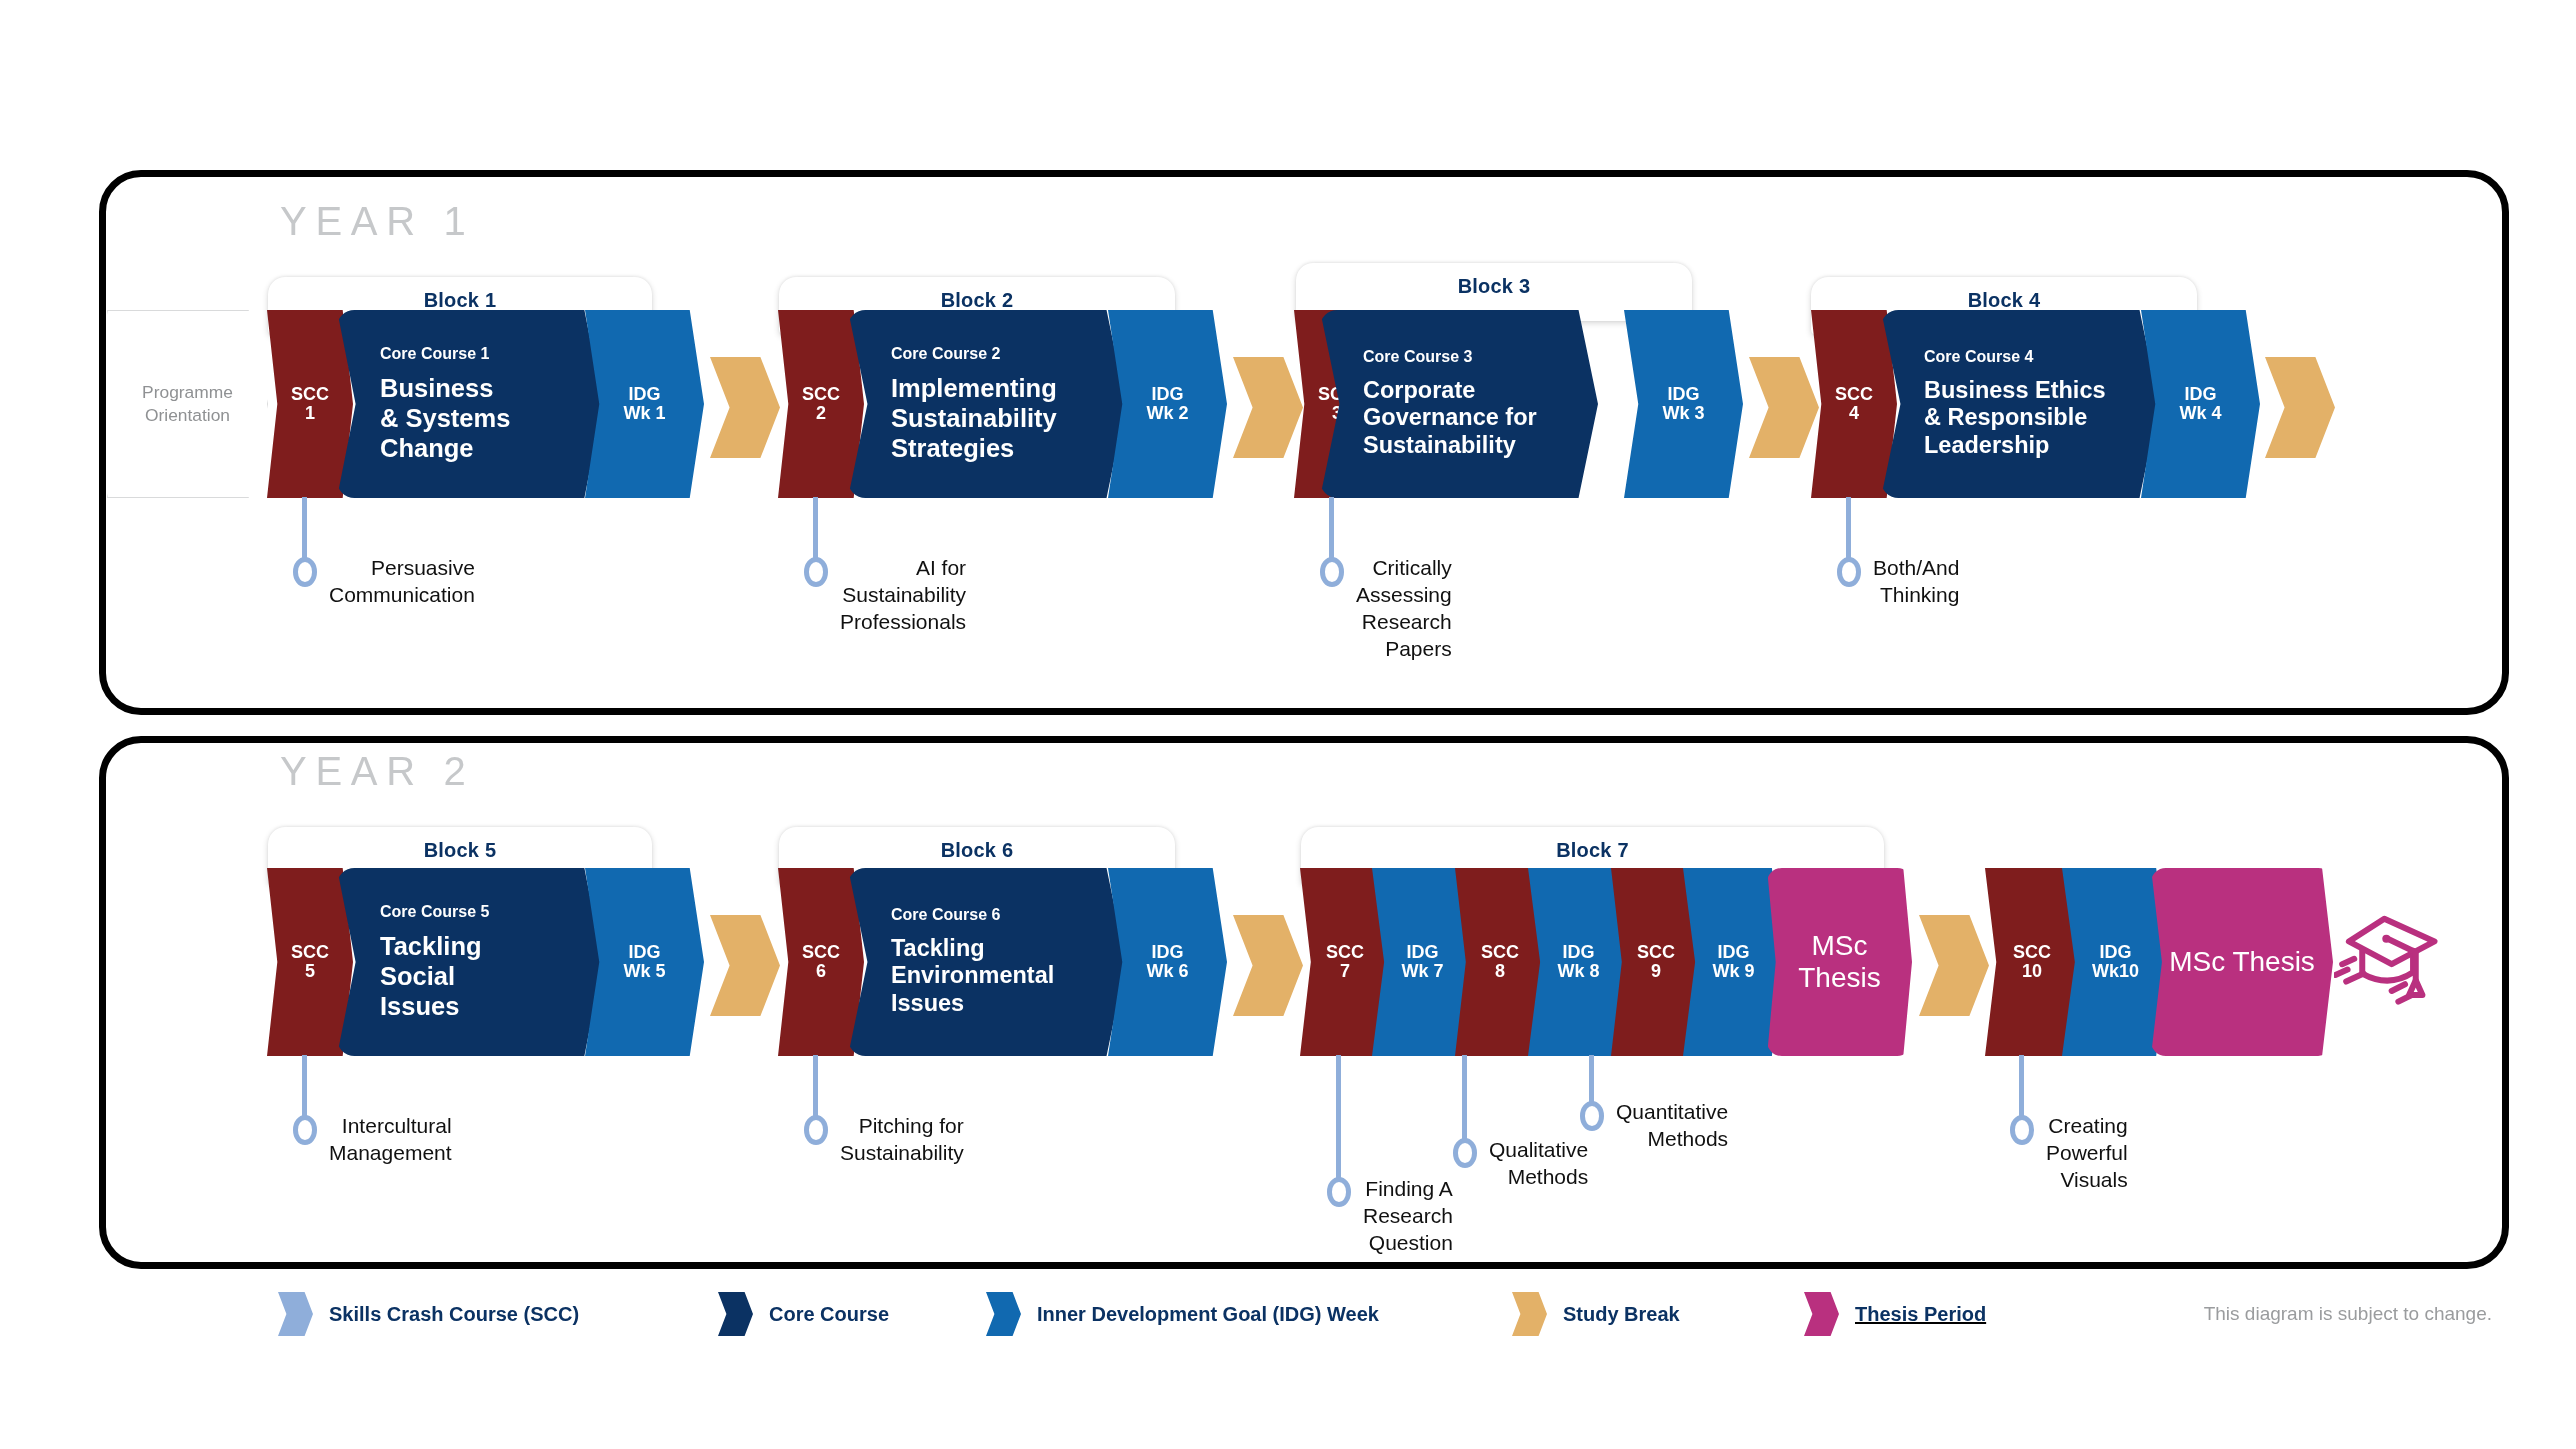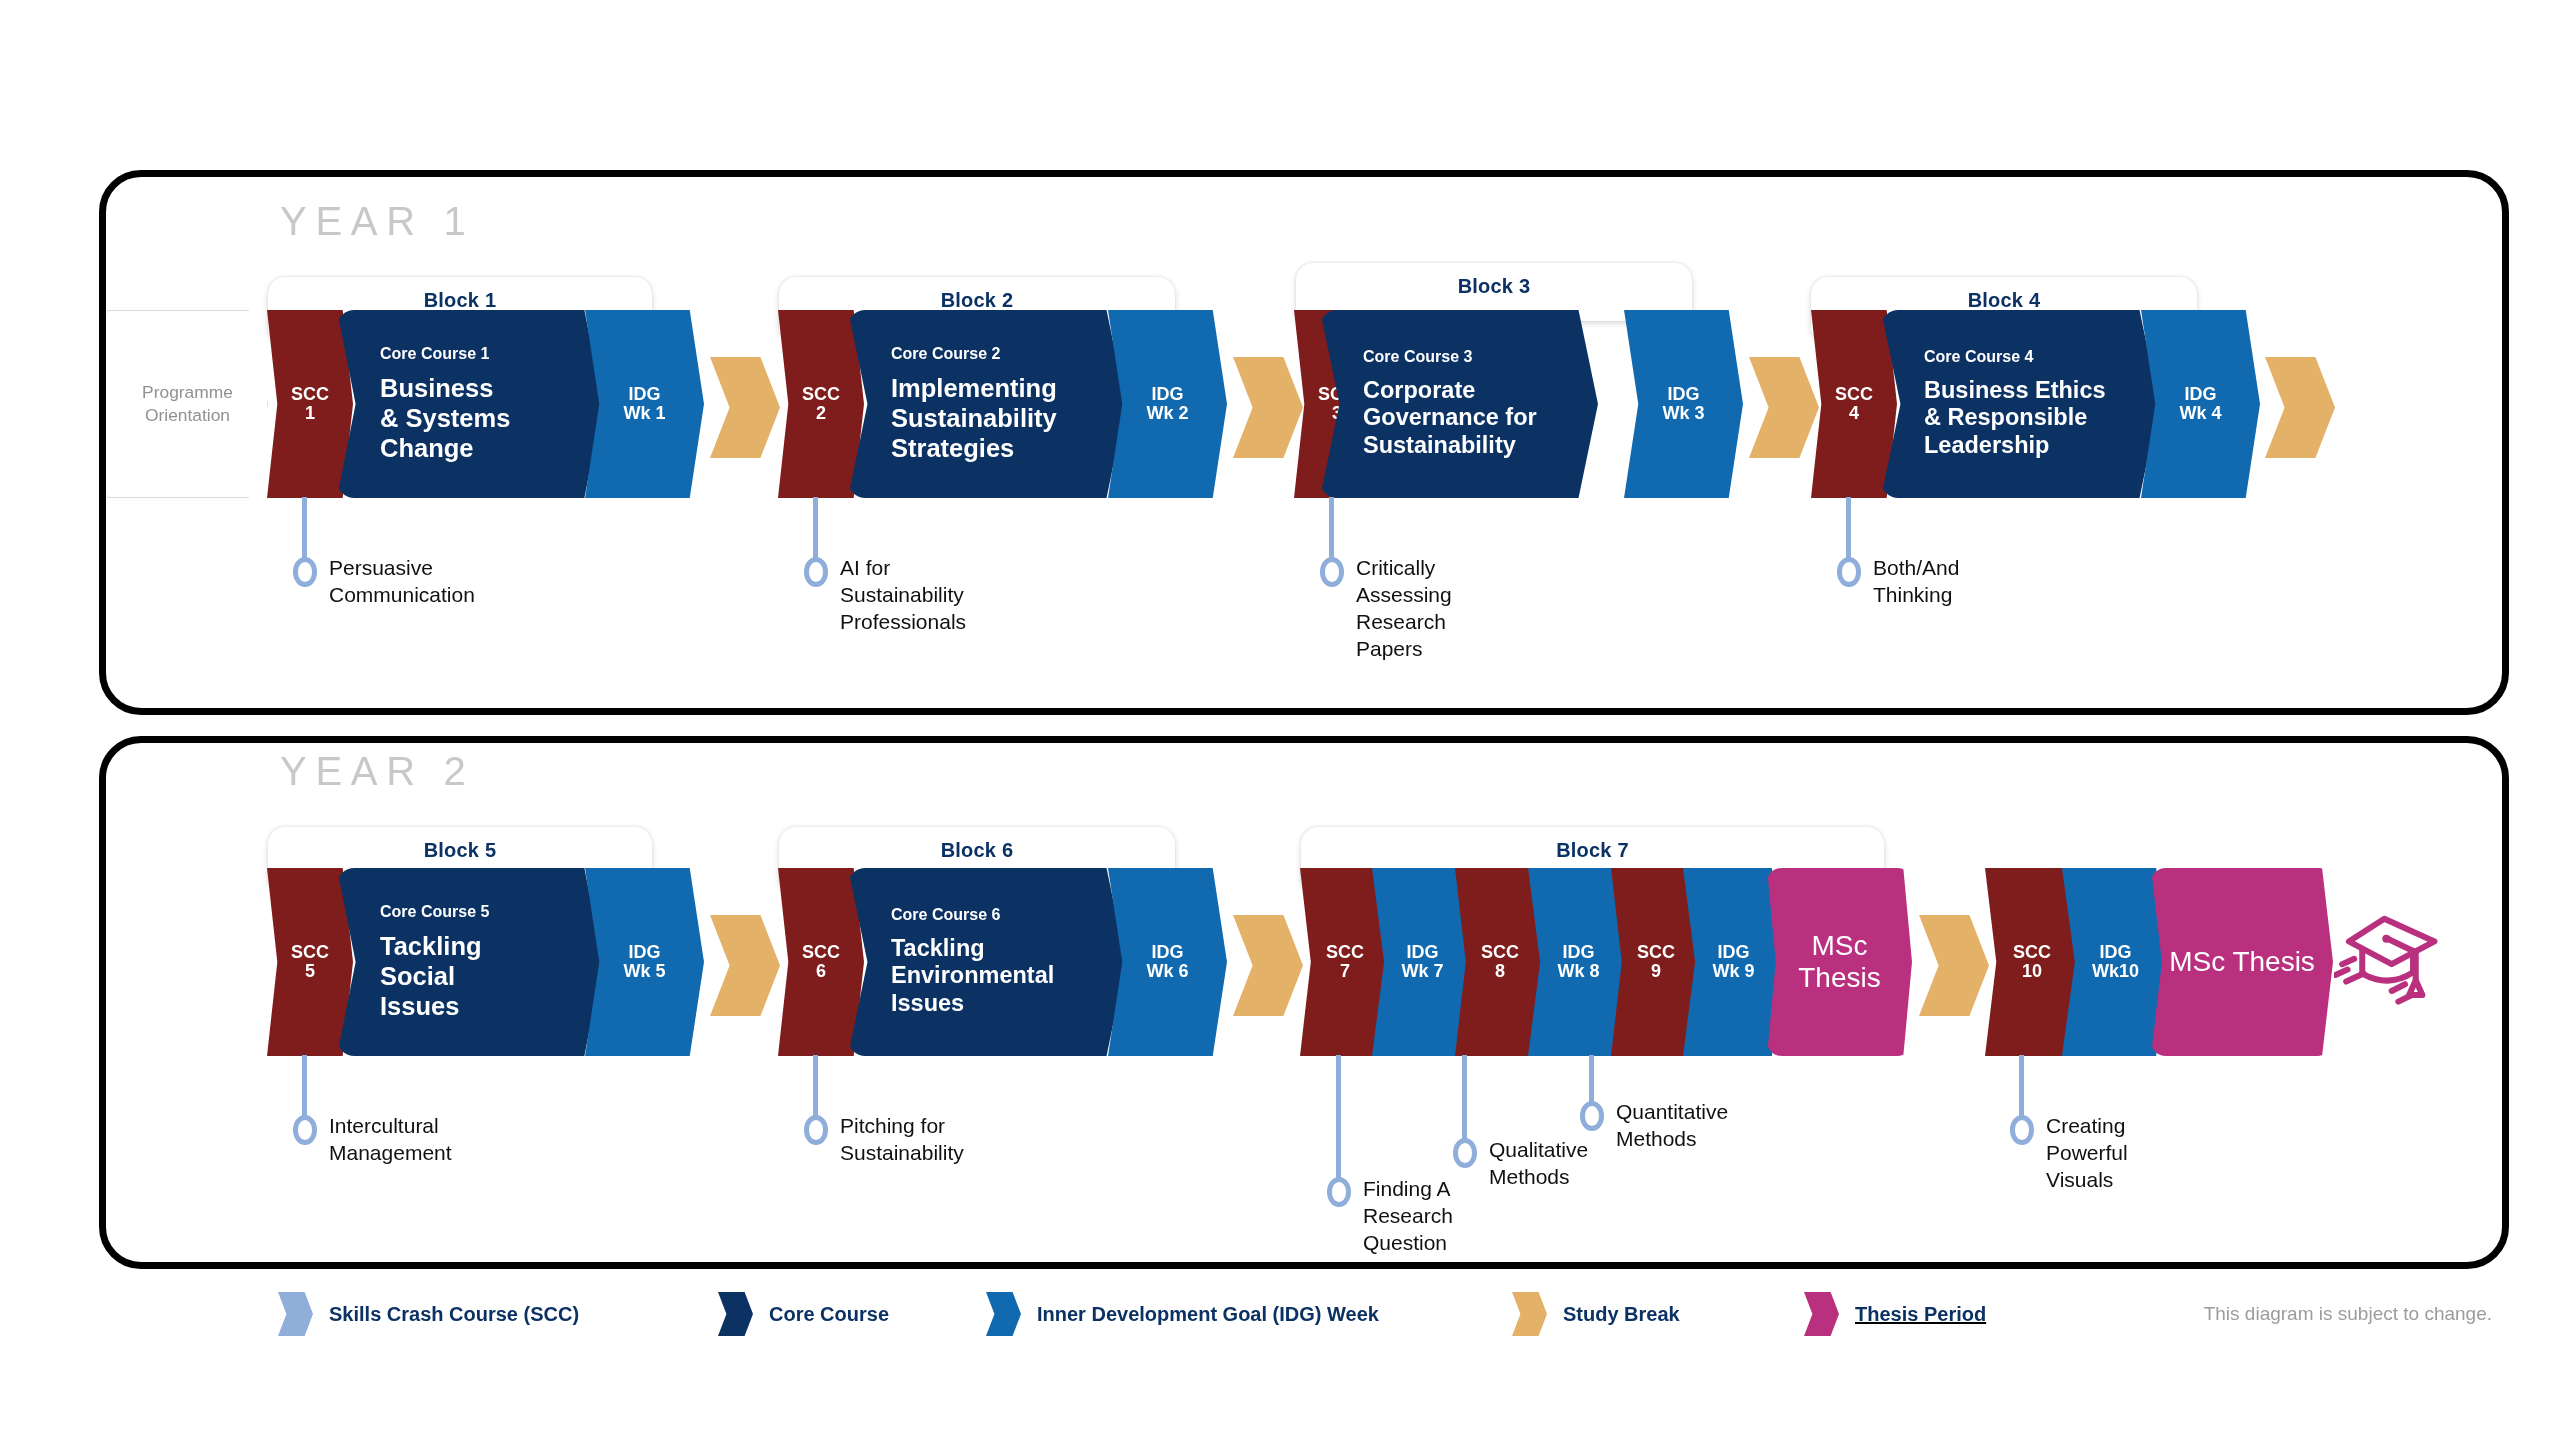--- a/index.html
+++ b/index.html
@@ -87,20 +87,21 @@
   }
   .anno .dot {
     position: absolute; width: 24px; height: 29.5px;
     border: 5.4px solid #8FAEDA; border-radius: 50%;
     background: #ffffff; left: -9.4px;
   }
   .anno .anno-text {
     position: absolute; left: 27px;
     font-size: 21px; color: #111111; line-height: 1.28;
     white-space: pre-line;
+    text-align: right;
   }
 
   
   #legend { position: absolute; left: 0; top: 1264px; width: 2576px; height: 47px; }
   .legend-item { position: absolute; display: flex; align-items: center; }
   .legend-swatch {
     width: 35px; height: 44px; margin-right: 16px;
     clip-path: polygon(0% 0%, 76% 0%, 100% 50%, 76% 100%, 0% 100%, 24% 50%);
   }
   .legend-label {

